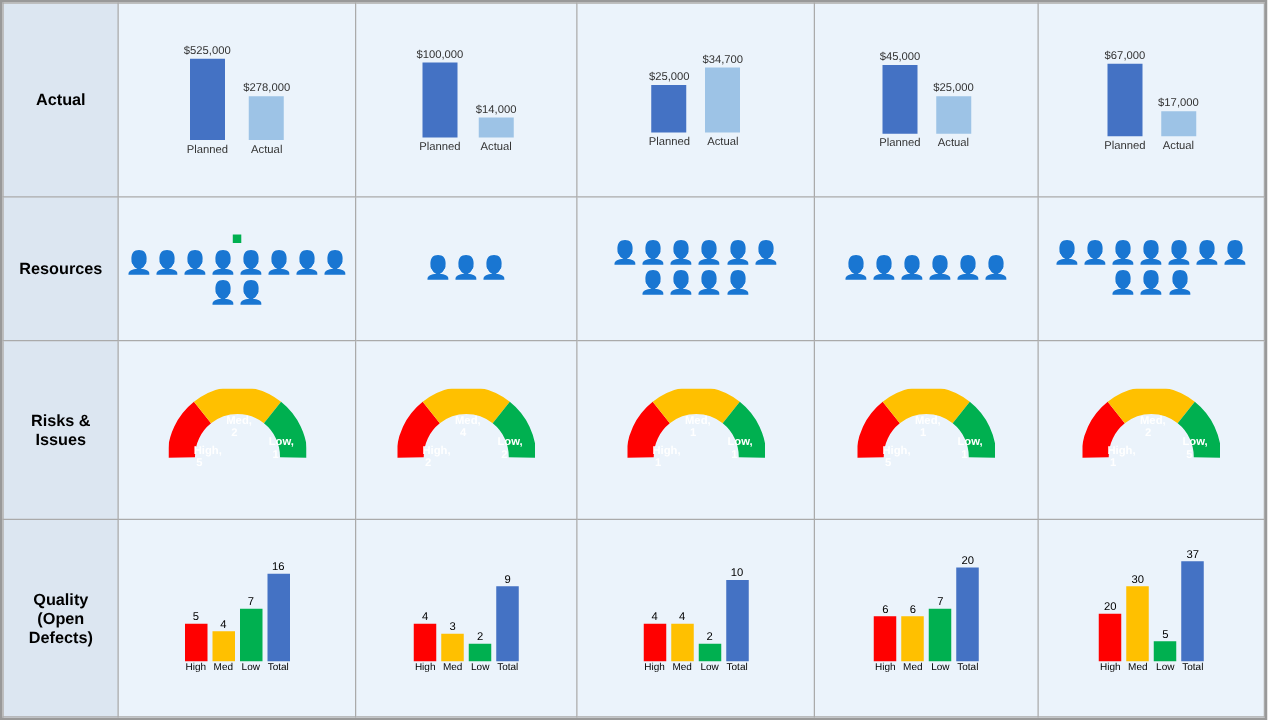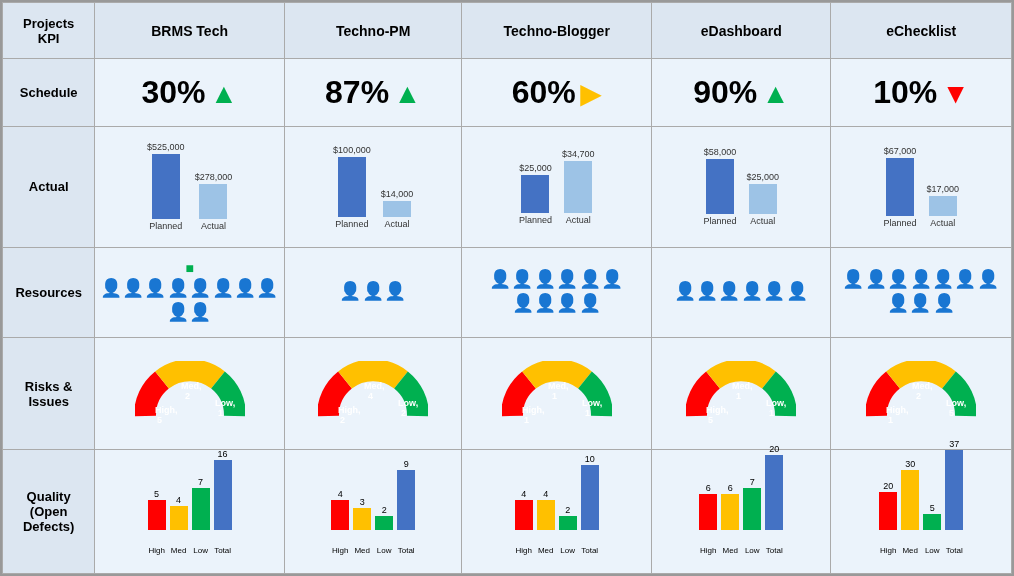--- a/index.html
+++ b/index.html
@@ -30,21 +30,21 @@
     .bar-actual { background: #9dc3e6; width: 28px; }
     .person-icon { font-size: 14px; display: inline-block; }
     .green-person { color: #00b050; }
     .persons-row { display: flex; flex-wrap: wrap; justify-content: center; gap: 1px; margin-bottom: 2px; }
     
     
     .quality-container { display: flex; align-items: flex-end; justify-content: center; gap: 4px; padding: 2px; height: 90px; }
     .q-bar-group { display: flex; flex-direction: column; align-items: center; justify-content: flex-end; }
     .q-bar-num { font-size: 9px; margin-bottom: 1px; }
     .q-bar { width: 18px; }
-    .q-bar-lbl { font-size: 8px; margin-top: 16px; }
+    .q-bar-lbl { font-size: 8px; margin-top: 0; }
     .q-red { background: #ff0000; }
     .q-yellow { background: #ffc000; }
     .q-green { background: #00b050; }
     .q-blue { background: #4472c4; }
     
     .schedule-cell { text-align: center; }
   </style>
 </head>
 <body>
 
@@ -53,52 +53,21 @@
     <colgroup>
       <col style="width:90px">
       <col style="width:185px">
       <col style="width:173px">
       <col style="width:185px">
       <col style="width:175px">
       <col style="width:176px">
     </colgroup>
 
     <tbody>
-        <tr style="height:50px">
-      <th class="kpi-cell">Projects<br>KPI</th>
-      <th class="header-cell">BRMS Tech</th>
-      <th class="header-cell">Techno-PM</th>
-      <th class="header-cell">Techno-Blogger</th>
-      <th class="header-cell">eDashboard</th>
-      <th class="header-cell">eChecklist</th>
-    </tr>
-
-    <tr style="height:60px">
-      <td class="row-label">Schedule</td>
-      <td class="data-cell schedule-cell">
-        <span class="schedule-pct">30%</span>
-        <span class="arrow-up">▲</span>
-      </td>
-      <td class="data-cell schedule-cell">
-        <span class="schedule-pct">87%</span>
-        <span class="arrow-up">▲</span>
-      </td>
-      <td class="data-cell schedule-cell">
-        <span class="schedule-pct">60%</span>
-        <span class="arrow-right">▶</span>
-      </td>
-      <td class="data-cell schedule-cell">
-        <span class="schedule-pct">90%</span>
-        <span class="arrow-up">▲</span>
-      </td>
-      <td class="data-cell schedule-cell">
-        <span class="schedule-pct">10%</span>
-        <span class="arrow-down">▼</span>
-      </td>
-    </tr>
+
 
     <tr style="height:95px">
       <td class="row-label">Actual</td>
 
       <td class="data-cell">
         <div class="budget-container">
           <div class="bar-group">
             <div class="bar-label-top">$525,000</div>
             <div class="bar-planned" style="height:65px"></div>
             <div class="bar-label-bot">Planned</div>
@@ -137,21 +106,21 @@
             <div class="bar-label-top">$34,700</div>
             <div class="bar-actual" style="height:52px"></div>
             <div class="bar-label-bot">Actual</div>
           </div>
         </div>
       </td>
 
       <td class="data-cell">
         <div class="budget-container">
           <div class="bar-group">
-            <div class="bar-label-top">$58,000</div>
+            <div class="bar-label-top">$45,000</div>
             <div class="bar-planned" style="height:55px"></div>
             <div class="bar-label-bot">Planned</div>
           </div>
           <div class="bar-group">
             <div class="bar-label-top">$25,000</div>
             <div class="bar-actual" style="height:30px"></div>
             <div class="bar-label-bot">Actual</div>
           </div>
         </div>
       </td>

